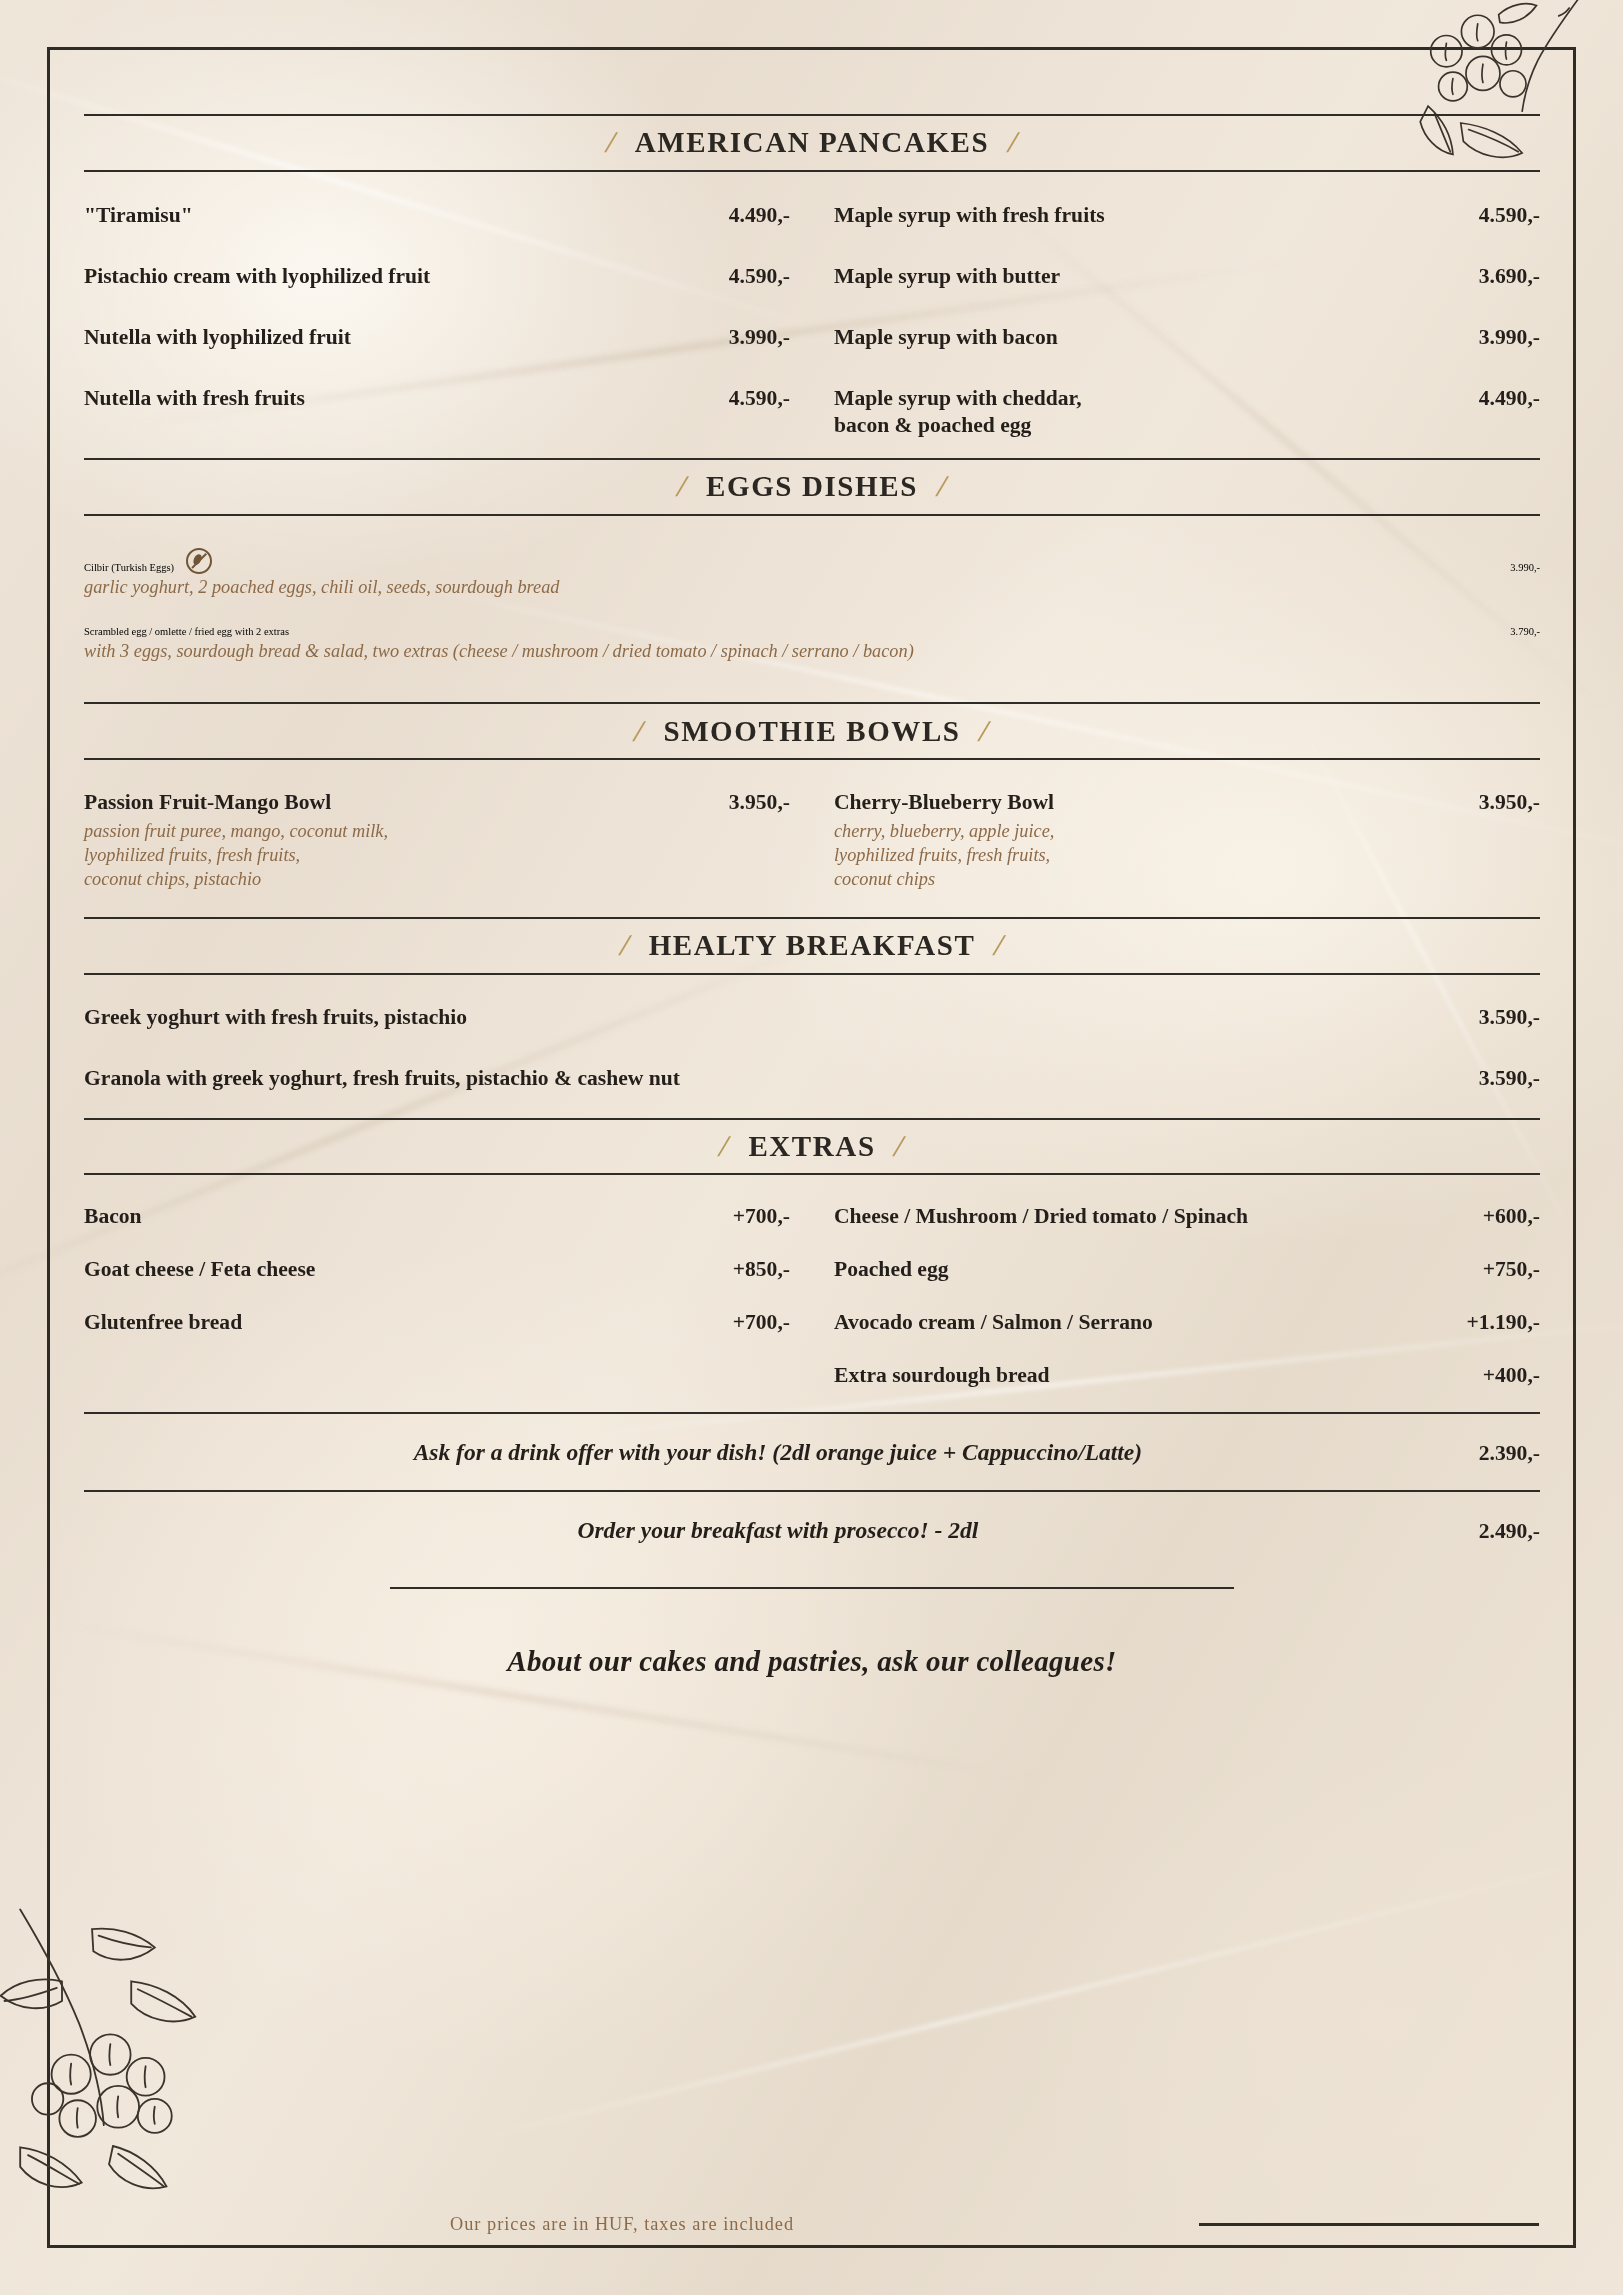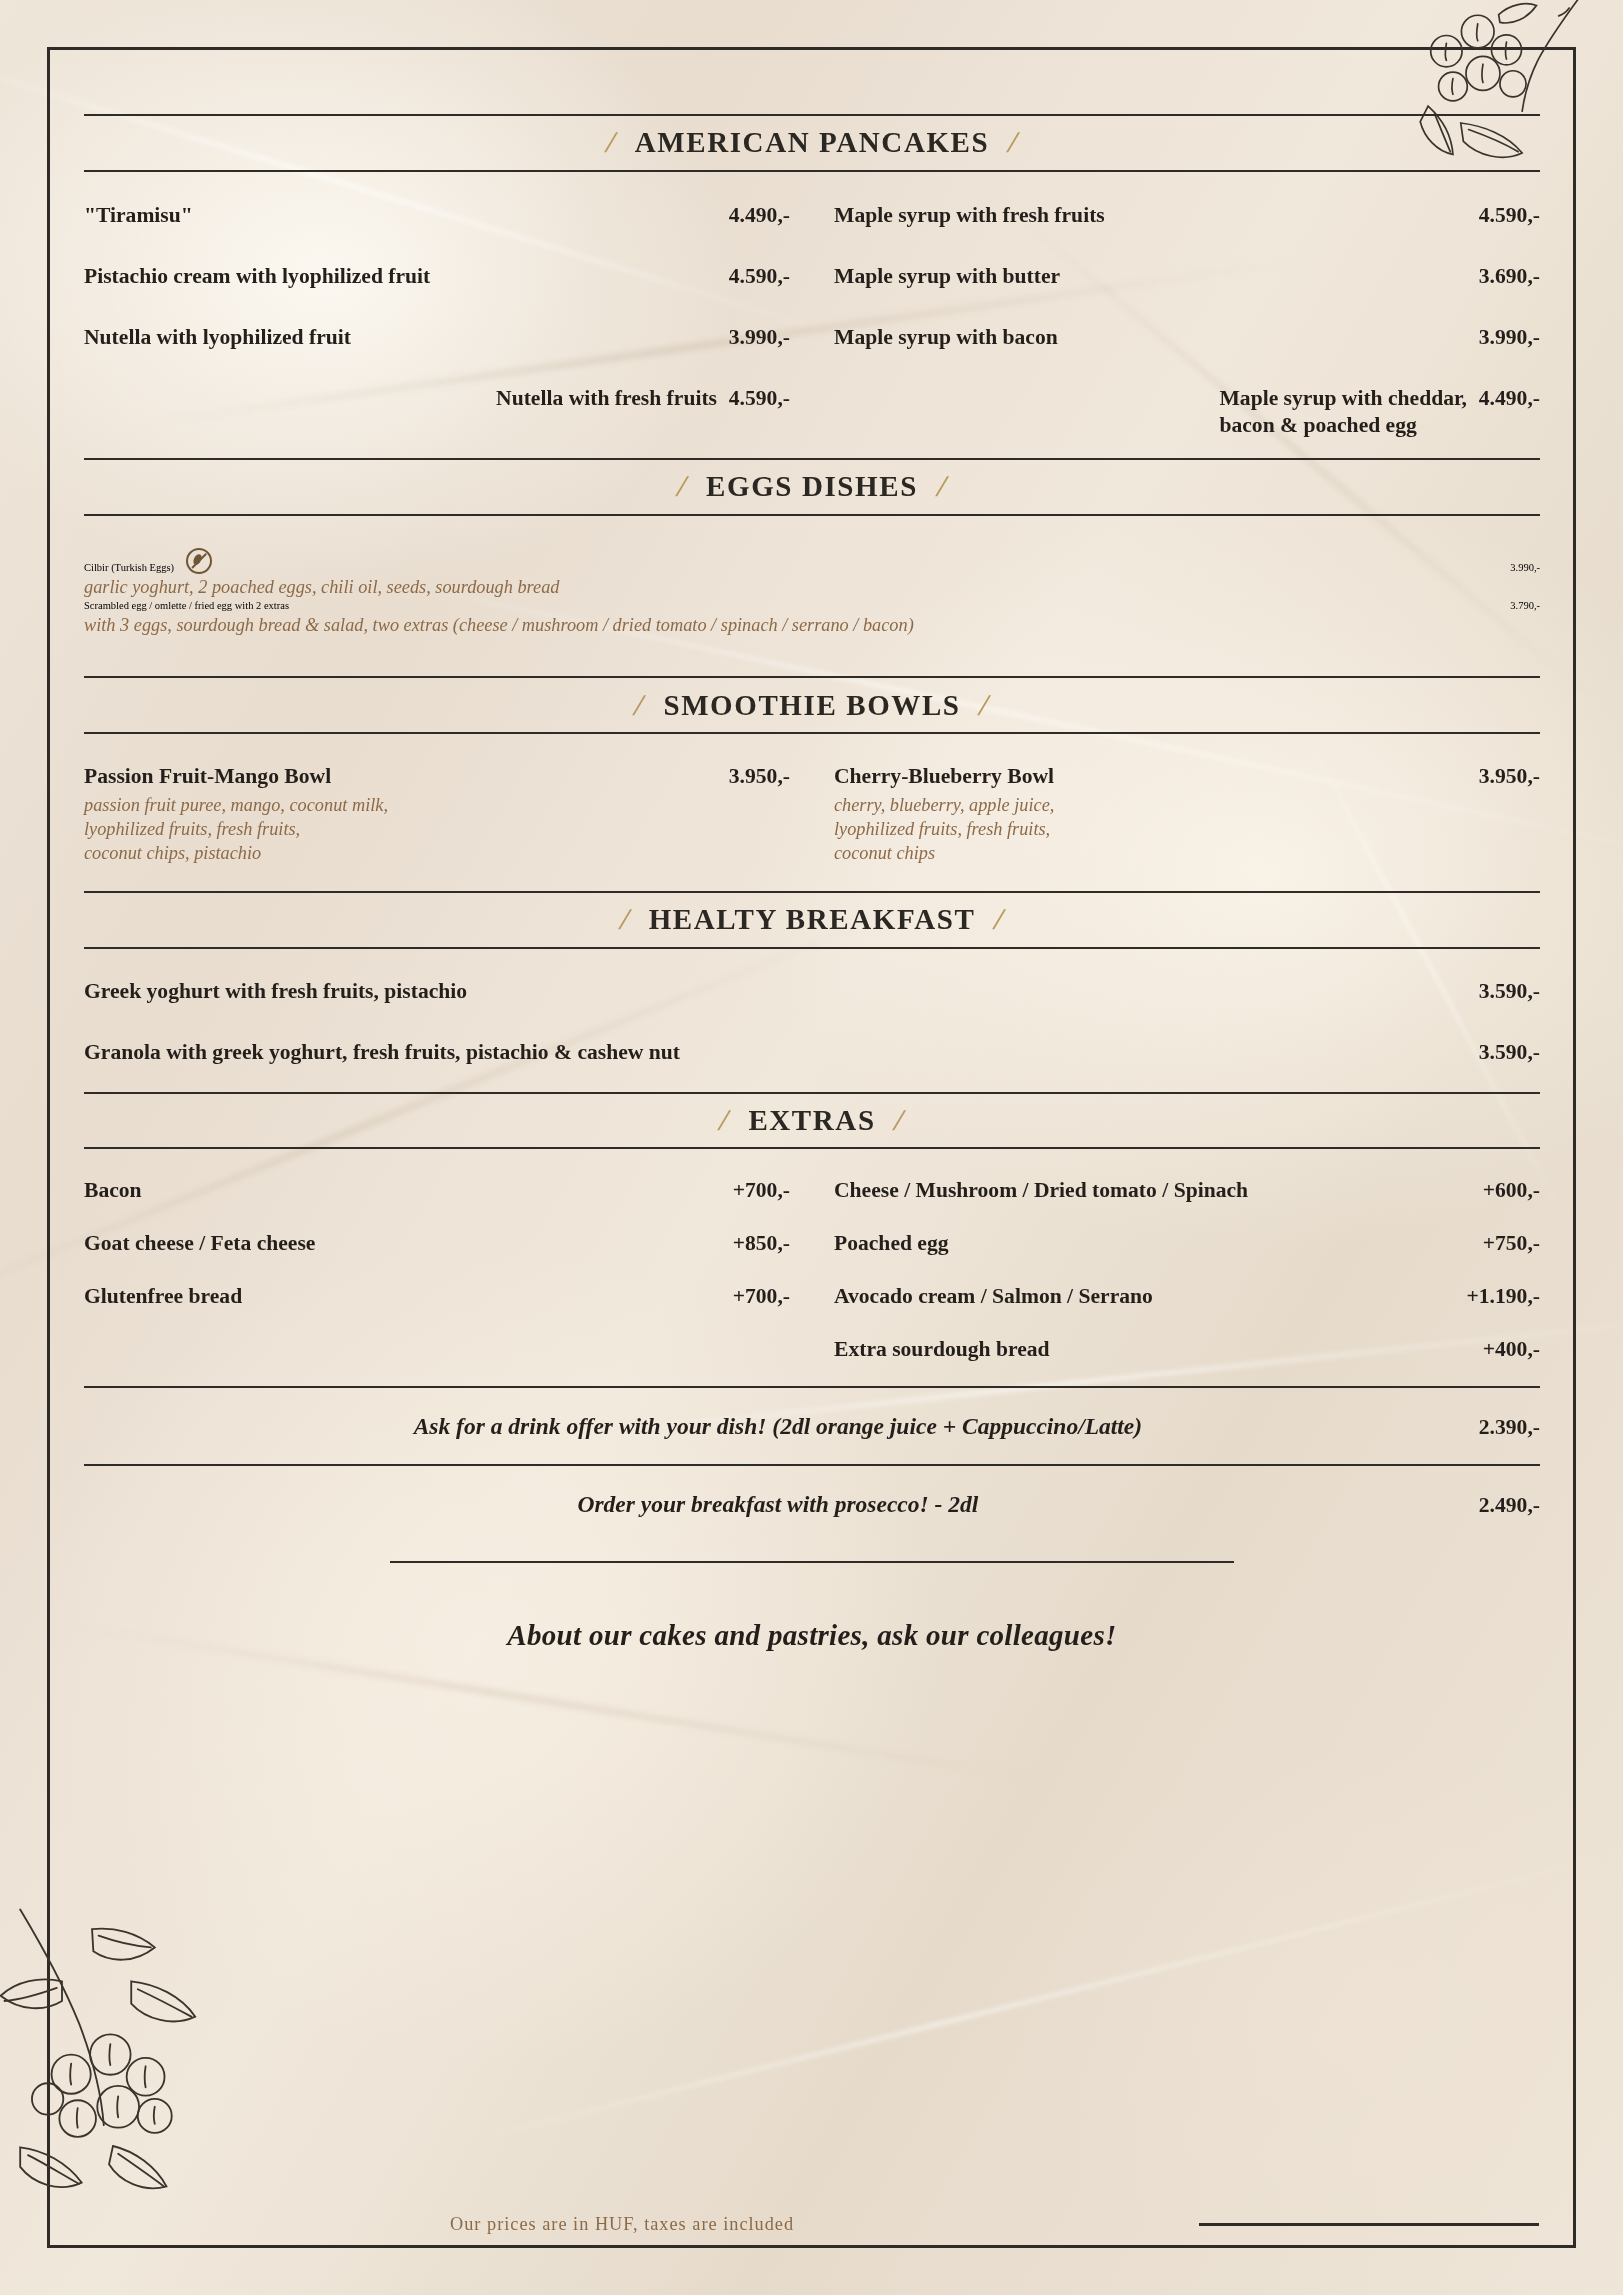--- a/index.html
+++ b/index.html
@@ -119,25 +119,25 @@
     color: #8d6a47;
     line-height: 1.32;
     margin-top: 2.6px;
   }
 
   
   .pancakes {
     padding: 30px 0 19.6px 0;
   }
   .pancakes .row { margin-bottom: 34px; }
-  .pancakes .row:last-child { margin-bottom: 0; justify-content: flex-end; }
+  .pancakes .row:last-child { margin-bottom: 0; }
 
   
   .eggs { padding: 29px 0 25px 0; }
-  .eggs .item { }
+  .eggs .item { margin-bottom: 26px; }
   .eggs .item:last-child { margin-bottom: 14px; }
   .eggs .name-line {
     display: flex;
     align-items: baseline;
     justify-content: space-between;
     gap: 13px;
   }
   .veg-badge {
     display: inline-block;
     width: 22px;

